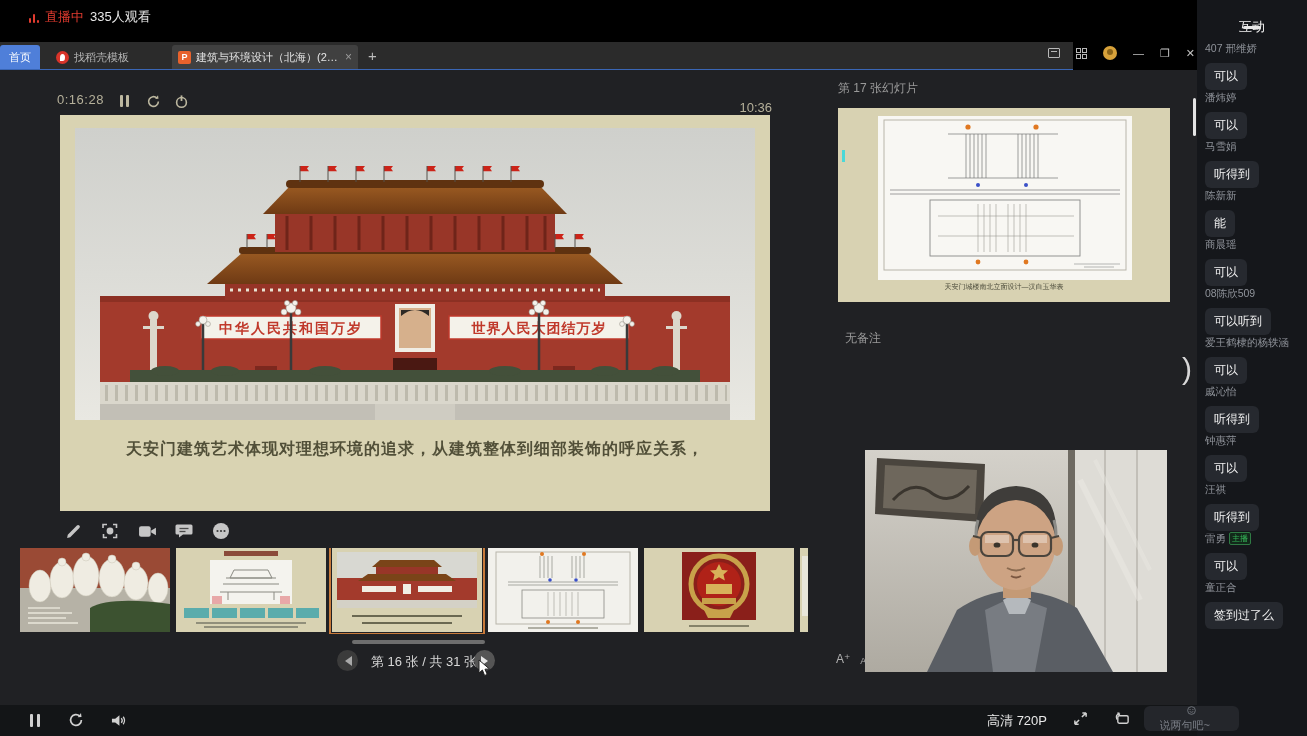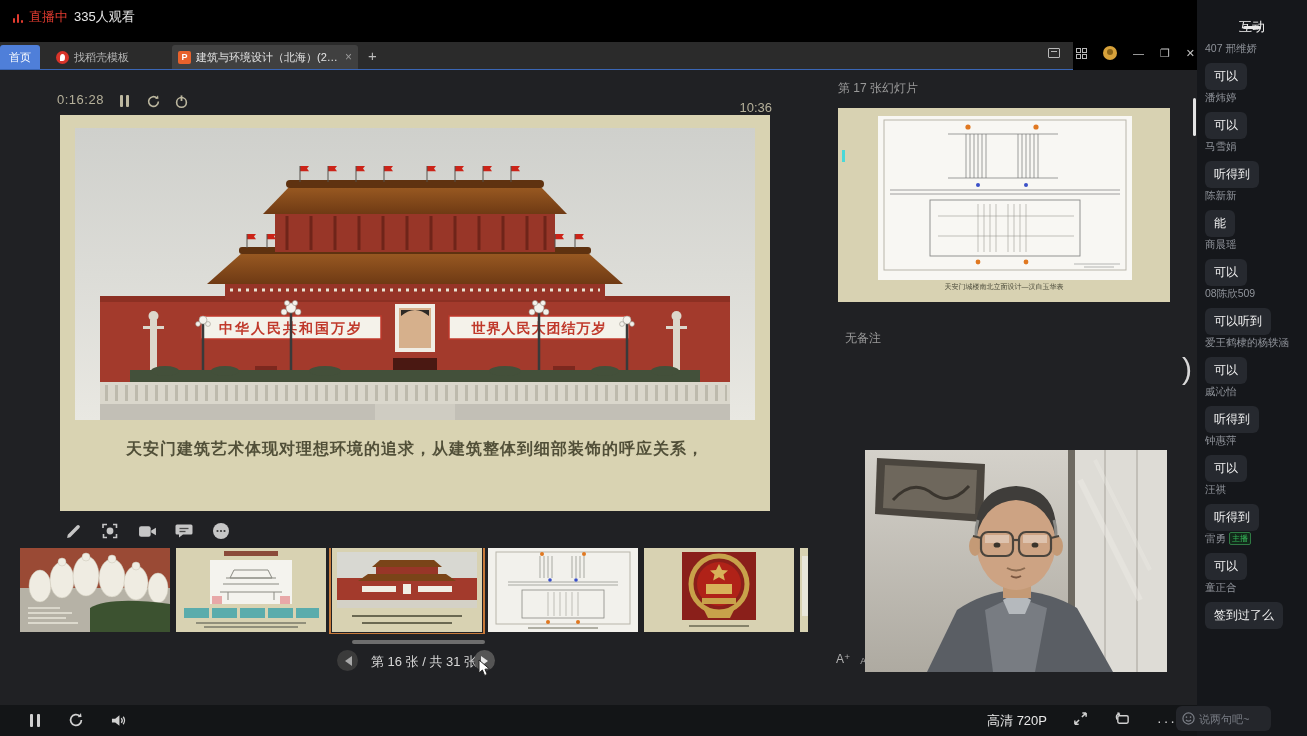--- a/index.html
+++ b/index.html
@@ -1,21 +1,21 @@
 <!DOCTYPE html>
 <html><head>
 <meta charset="utf-8">
 <style>
   * { margin:0; padding:0; box-sizing:border-box; }
   body { background:#000; font-family:"Liberation Sans","DejaVu Sans",sans-serif; }
   #app { position:relative; width:1307px; height:736px; background:#000; overflow:hidden; }
   .abs { position:absolute; }
 
   
-  .live-bar { left:0; top:0; width:1016px; height:42px; background:#000;border-radius:17px; }
+  .live-bar { left:16px; top:0; width:1016px; height:42px; background:#000;border-radius:17px; }
   .live-sig { left:13px; top:12px; width:12px; height:12px; }
   .live-sig i { position:absolute; bottom:1px; width:2px; background:#e23b2f; border-radius:1px; }
   .live-sig i:nth-child(1){left:0;height:5px}.live-sig i:nth-child(2){left:4px;height:9px}.live-sig i:nth-child(3){left:8px;height:3px}
   .live-txt { left:29px; top:8px; color:#e23b2f; font-size:13px; }
   .viewers { left:74px; top:8px; color:#e8e8e8; font-size:13px; }
 
   
   .tab-bar { left:0; top:42px; width:1073px; height:27px; background:#2b2b2b; }
   .tab-bar::after { content:""; position:absolute; left:0; bottom:-2px; width:100%; height:2px; background:#3a66b5; }
   .tab-home { left:0; top:3px; width:40px; height:24px; background:#4f7fd9; color:#fff; font-size:11px; display:flex; align-items:center; justify-content:center; border-radius:3px 3px 0 0; }
@@ -92,21 +92,21 @@
 
   
   .chat { left:1197px; top:0; width:110px; height:736px; background:#15171b; }
   .chat-title { top:18px; width:110px; text-align:center; color:#f0f0f0; font-size:13px;}
   .chat-underline { top:26px; left:46px; width:18px; height:3px; background:#e8e8e8; border-radius:2px;}
   .chat-list { position:absolute; top:36px; left:0; width:110px; }
   .chat-item { padding:6px 8px 0 8px; height:49px;}
   .chat-name { color:#8f939a; font-size:10.5px; white-space:nowrap; overflow:hidden;}
   .chat-bubble { display:inline-block; margin-top:7px; background:#26292f; border-radius:6px; padding:5px 9px; color:#f2f2f2; font-size:12px; white-space:nowrap;}
   .badge { display:inline-block; margin-left:3px; color:#35b558; border:1px solid #2f7a44; background:#12281a; font-size:8px; padding:0 2px; border-radius:2px; vertical-align:1px;}
-  .chat-input { left:1176px; top:706px; width:95px; height:25px; background:#24262b; border-radius:6px; display:flex; align-items:center; gap:4px; padding:0 6px;}
+  .chat-input { left:1144px; top:706px; width:95px; height:25px; background:#24262b; border-radius:6px; display:flex; align-items:center; gap:4px; padding:0 6px;flex-direction:column;}
   .chat-input input { background:transparent; border:none; outline:none; width:64px; color:#7a7e86; font-size:11px;}
   .chat-input input::placeholder { color:#7a7e86;}
 </style>
 </head>
 <body>
 
 <div id="app">
 
   <div class="abs live-bar">
     <div class="abs live-sig">

